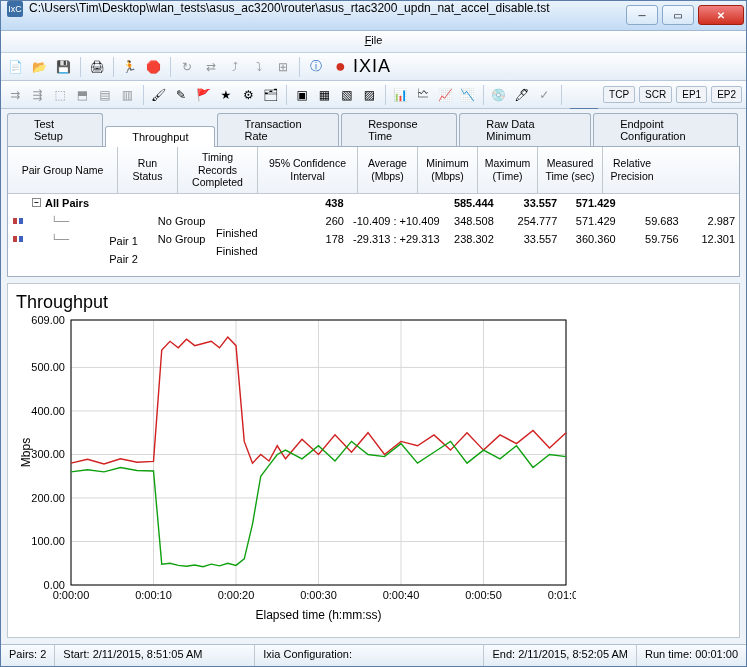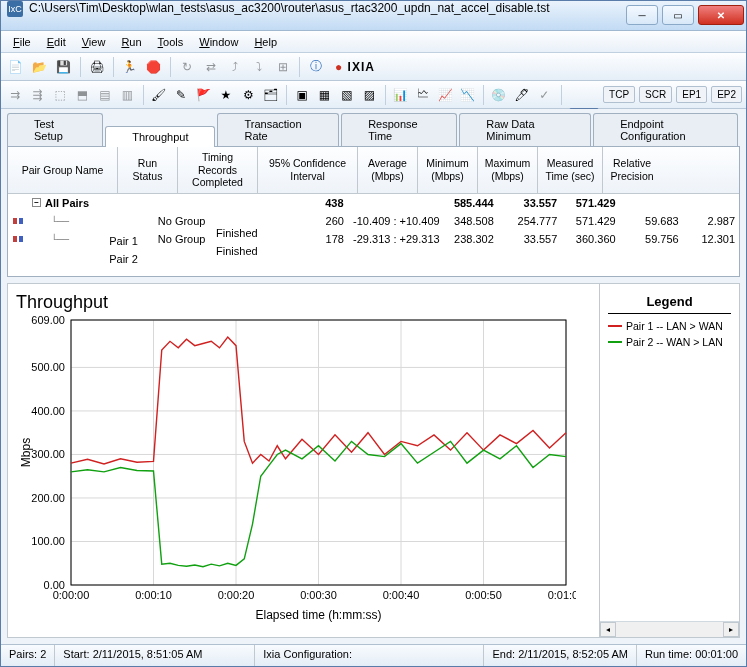--- a/index.html
+++ b/index.html
@@ -61,20 +61,21 @@
     width: 46px;
     font-weight: bold;
   }
   .menubar {
     height: 22px;
     background: linear-gradient(to bottom, #fdfeff, #e9f0f8);
     border-bottom: 1px solid #c0d0e0;
     display: flex;
     align-items: center;
     padding: 0 4px;
+    flex-direction: column;
   }
   .menu-item {
     padding: 3px 8px;
     cursor: pointer;
   }
   .menu-item span.ul { text-decoration: underline; }
   .toolbar {
     height: 28px;
     background: linear-gradient(to bottom, #fdfeff, #e5eef7);
     border-bottom: 1px solid #b8c8d8;
@@ -90,23 +91,23 @@
     border-radius: 2px;
     cursor: pointer;
     font-size: 12px;
   }
   .tool-sep {
     width: 1px; height: 20px;
     background: #c0d0e0;
     margin: 0 3px;
   }
   .ixia-logo {
-    font-weight: bold;
+    font-weight: normal;
     color: #000;
-    font-size: 12px;
+    font-size: 18px;
     letter-spacing: 1px;
     padding: 0 6px;
   }
   .ixia-logo .dot { color: #d03020; }
   .toolbar2 .mode-btn {
     font-size: 10px;
     padding: 2px 5px;
     border: 1px solid #b0c0d0;
     border-radius: 2px;
     background: #f0f4f8;
@@ -344,21 +345,21 @@
   </div>
 
   <div class="grid">
     <div class="grid-header">
       <div class="gh" style="width:110px">Pair Group Name</div>
       <div class="gh" style="width:60px">Run Status</div>
       <div class="gh" style="width:80px">Timing Records Completed</div>
       <div class="gh" style="width:100px">95% Confidence Interval</div>
       <div class="gh" style="width:60px">Average (Mbps)</div>
       <div class="gh" style="width:60px">Minimum (Mbps)</div>
-      <div class="gh" style="width:60px">Maximum (Mbps)</div>
+      <div class="gh" style="width:60px">Maximum (Time)</div>
       <div class="gh" style="width:65px">Measured Time (sec)</div>
       <div class="gh" style="width:58px;border-right:none">Relative Precision</div>
     </div>
     <div class="grid-body">
       <div class="row bold">
         <div class="cell c-group" style="width:100px">
           <span style="width:16px"></span>
           <span class="tree-toggle">−</span>
           <span>All Pairs</span>
         </div>
@@ -446,36 +447,20 @@
           <text x="467.5" y="284" text-anchor="middle" font-size="11">0:00:50</text>
           <line x1="550" y1="5" x2="550" y2="270" stroke="#d8d8d8"></line>
           <text x="550" y="284" text-anchor="middle" font-size="11">0:01:00</text>
           <rect x="55" y="5" width="495" height="265" fill="none" stroke="#000"></rect>
           <path d="M55,148.16091954022988 L71.5,144.2446633825944 L88,149.0311986863711 L104.5,143.8095238095238 L121,147.29064039408865 L137.5,146.42036124794745 L145.75,35.024630541871915 L154,26.321839080459768 L162.25,32.84893267651887 L170.5,24.146141215106752 L178.75,30.673234811165855 L187,28.49753694581281 L195.25,26.321839080459768 L203.5,32.84893267651887 L211.75,21.970443349753708 L220,30.673234811165855 L228.25,126.4039408866995 L236.5,148.16091954022988 L244.75,139.45812807881774 L253,145.98522167487687 L261.25,130.7553366174056 L269.5,143.8095238095238 L286,124.22824302134646 L302.5,139.45812807881774 L319,119.8768472906404 L335.5,137.2824302134647 L352,117.70114942528735 L368.5,139.45812807881774 L385,126.4039408866995 L401.5,130.7553366174056 L418,119.8768472906404 L434.5,135.10673234811165 L451,117.70114942528735 L467.5,135.10673234811165 L484,119.8768472906404 L500.5,128.57963875205255 L517,115.52545155993434 L533.5,132.9310344827586 L550,117.70114942528735 " fill="none" stroke="#d02020" stroke-width="1.4"></path>
           <path d="M55,156.86371100164206 L71.5,154.688013136289 L88,156.86371100164206 L104.5,152.51231527093597 L121,155.55829228243022 L137.5,155.99343185550083 L145.75,249.11330049261085 L154,248.24302134646962 L162.25,250.41871921182266 L170.5,251.28899835796386 L178.75,249.98357963875205 L187,251.72413793103448 L195.25,249.11330049261085 L203.5,250.85385878489328 L211.75,248.24302134646962 L220,250.41871921182266 L228.25,243.89162561576353 L236.5,209.08045977011494 L244.75,161.21510673234812 L253,150.33661740558293 L261.25,139.45812807881774 L269.5,135.10673234811165 L286,143.8095238095238 L302.5,130.7553366174056 L319,145.98522167487687 L335.5,126.4039408866995 L352,139.45812807881774 L368.5,141.63382594417078 L385,128.57963875205255 L401.5,148.16091954022988 L418,137.2824302134647 L434.5,126.4039408866995 L451,148.16091954022988 L467.5,135.10673234811165 L484,143.8095238095238 L500.5,130.7553366174056 L517,152.51231527093597 L533.5,139.45812807881774 L550,141.63382594417078 " fill="none" stroke="#10a010" stroke-width="1.4"></path>
           <text x="14" y="137.5" text-anchor="middle" font-size="12" transform="rotate(-90 14 137.5)">Mbps</text>
           <text x="302.5" y="304" text-anchor="middle" font-size="12">Elapsed time (h:mm:ss)</text>
         </svg>
     </div>
-    <div class="legend-panel">
-      <div class="legend-header">Legend</div>
-      <div class="legend-item">
-        <div class="legend-swatch" style="background:#d02020"></div>
-        <span>Pair 1 -- LAN &gt; WAN</span>
-      </div>
-      <div class="legend-item">
-        <div class="legend-swatch" style="background:#10a010"></div>
-        <span>Pair 2 -- WAN &gt; LAN</span>
-      </div>
-      <div class="legend-scroll">
-        <div class="ls-btn">◂</div>
-        <div class="ls-track"></div>
-        <div class="ls-btn">▸</div>
-      </div>
-    </div>
   </div>
 
   <div class="statusbar">
     <div class="status-cell">Pairs: 2</div>
     <div class="status-cell" style="flex:0 0 200px">Start: 2/11/2015, 8:51:05 AM</div>
     <div class="status-cell" style="flex:1">Ixia Configuration:</div>
     <div class="status-cell">End: 2/11/2015, 8:52:05 AM</div>
     <div class="status-cell" style="border-right:none">Run time: 00:01:00</div>
   </div>
 

